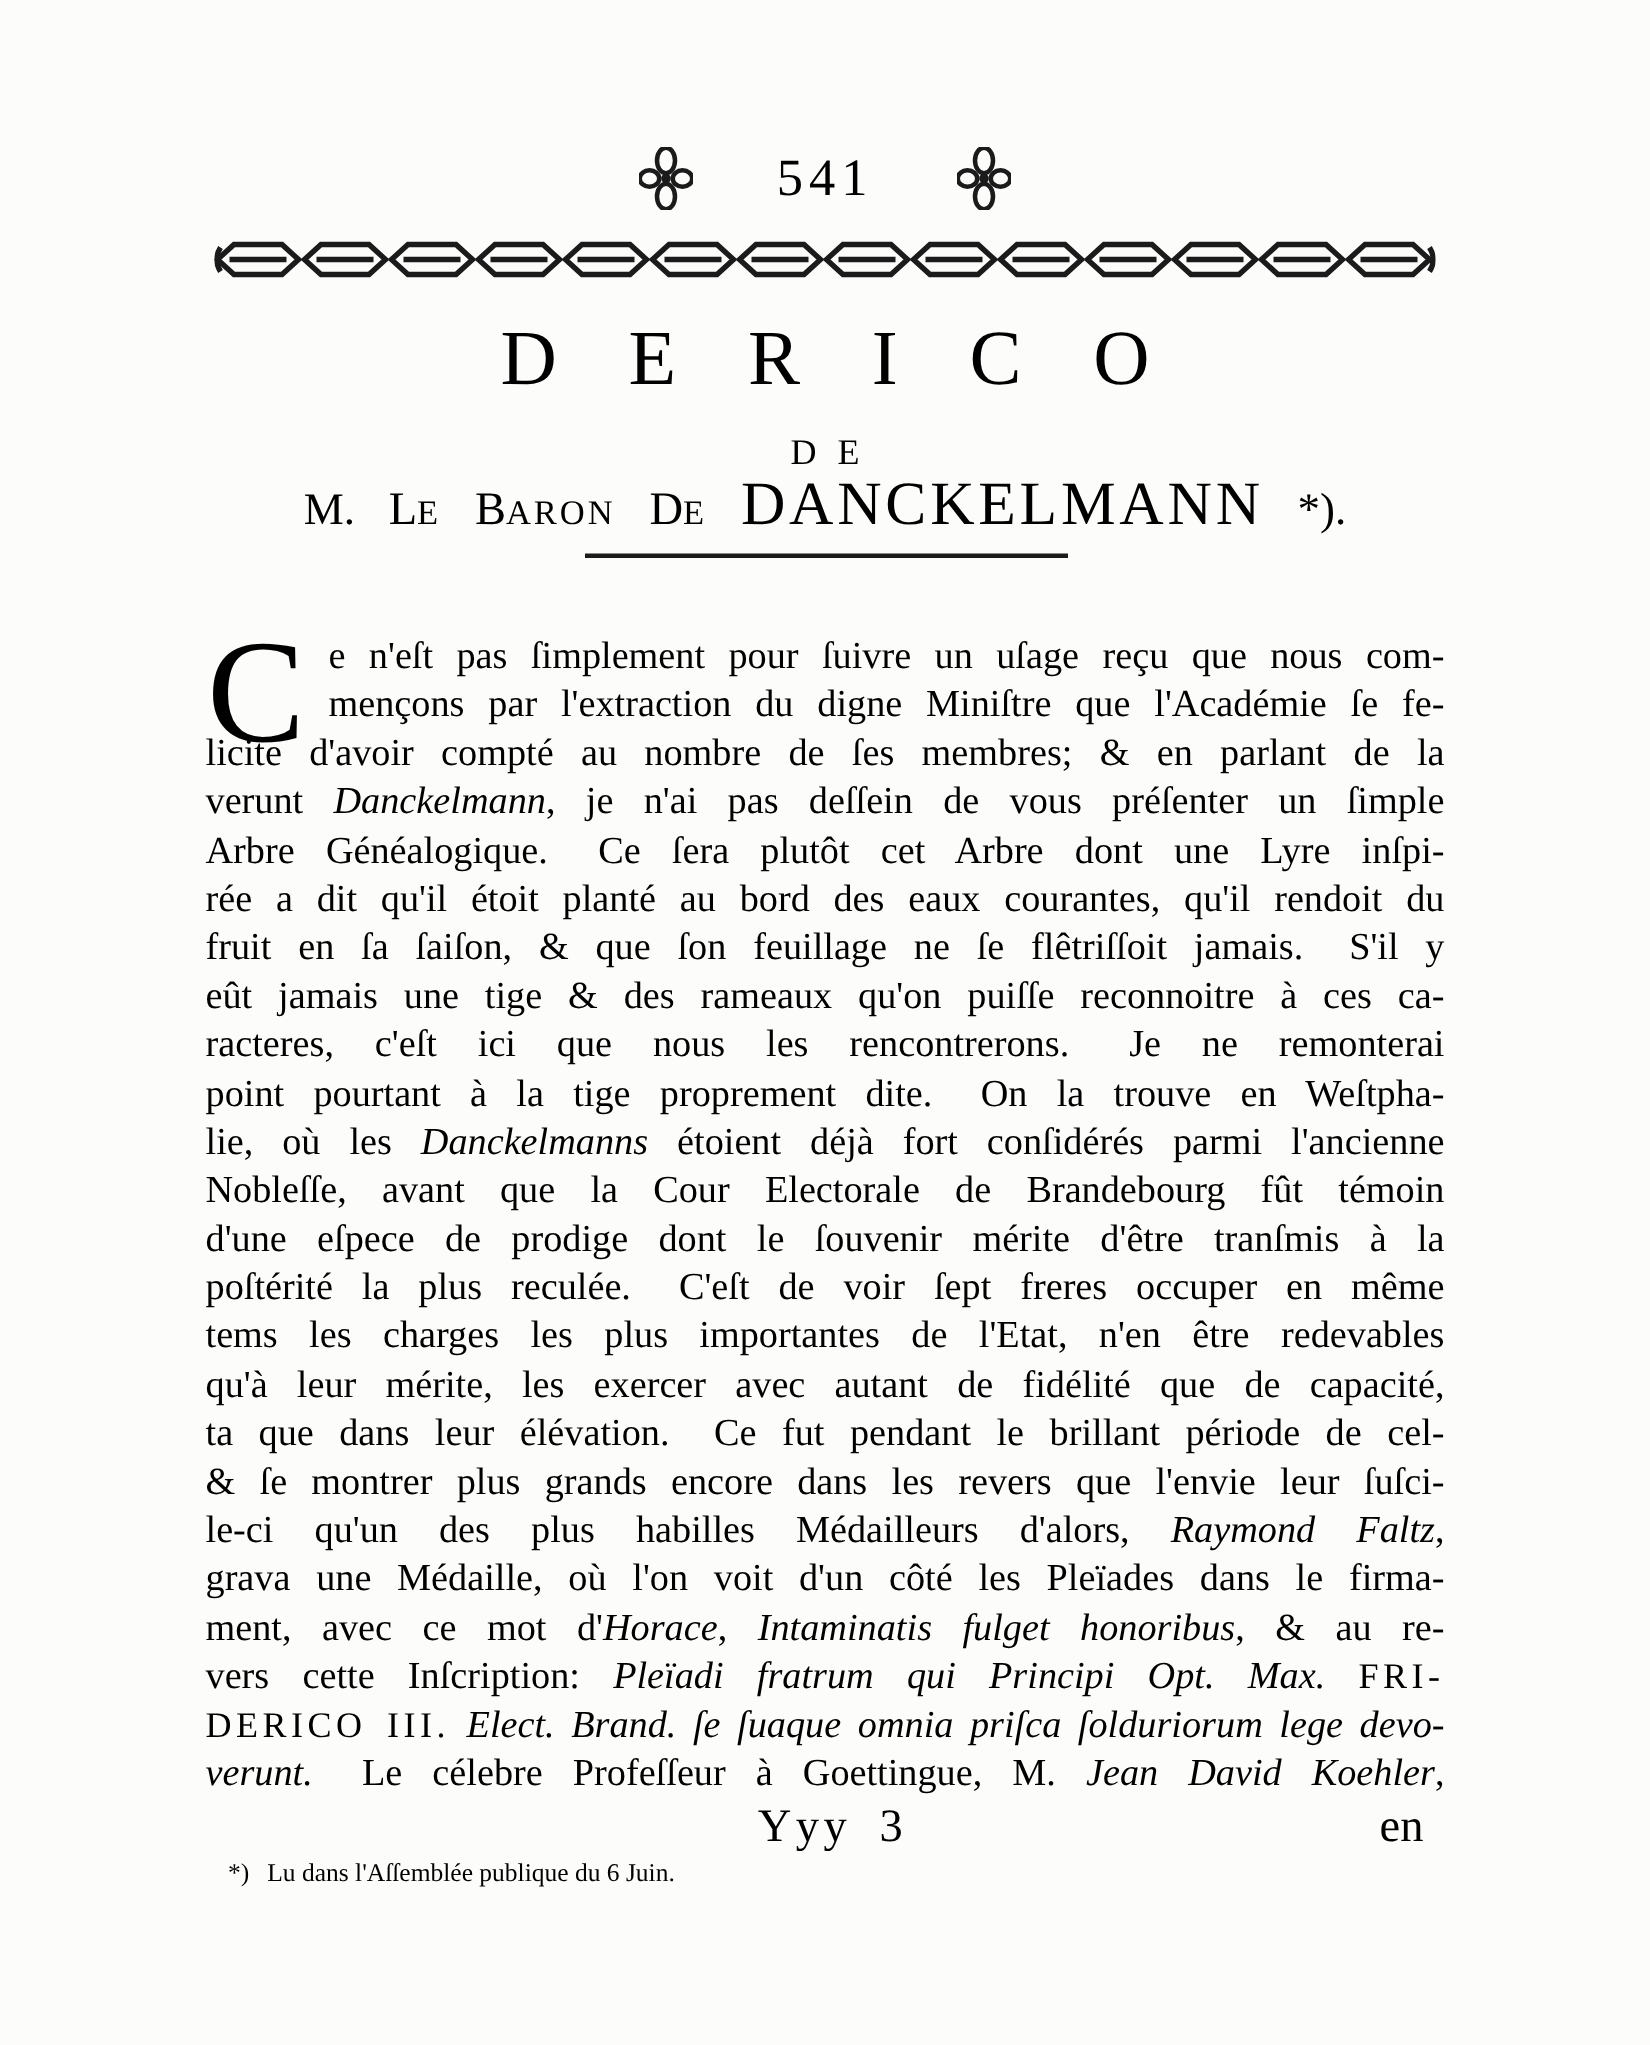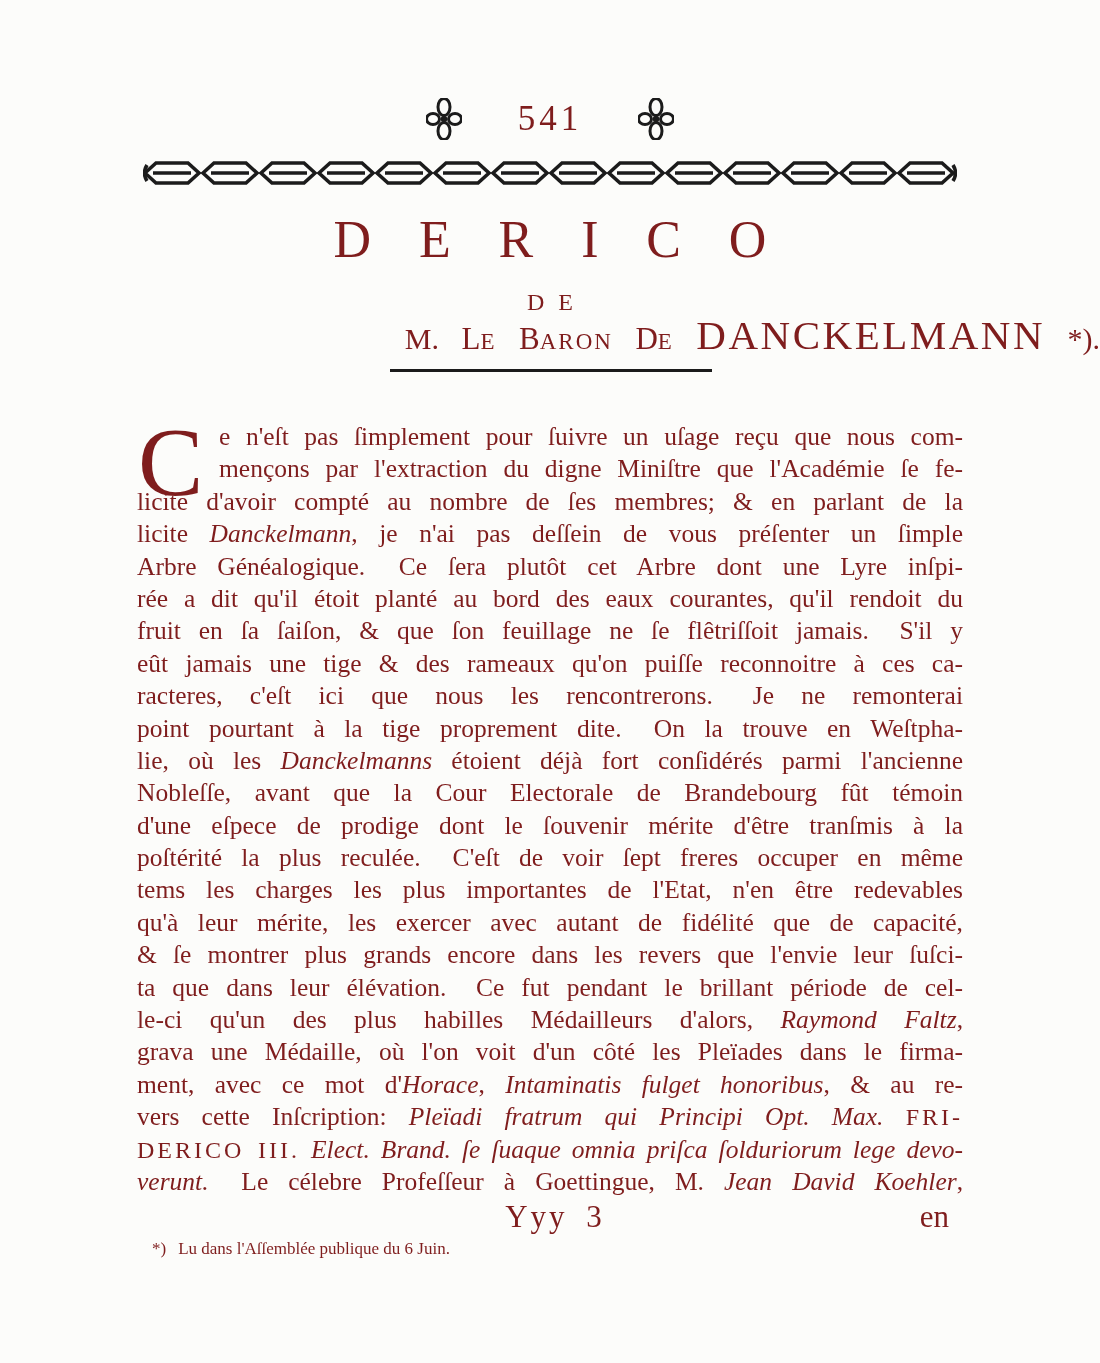--- a/index.html
+++ b/index.html
@@ -1,34 +1,34 @@
 <!DOCTYPE html>
 <html><head>
 <meta charset="utf-8">
 <style>
   html,body{margin:0;padding:0;background:#e8e8e4;}
   .page{
     position:relative;width:1100px;height:1363px;margin:0 auto;
-    background:#fcfcfa;color:#7f1d1d;
+    background:#fcfcfa;color:#000000;
     font-family:"Liberation Serif","DejaVu Serif",serif;
     overflow:hidden;
   }
   
   .header-line{position:absolute;top:98px;left:0;width:100%;
     display:flex;justify-content:center;align-items:center;gap:56px;}
   .page-number{font-size:35px;letter-spacing:4px;}
   .ornament svg{display:block;}
   
   .braid{position:absolute;top:159px;left:143px;}
   
   .title-main{position:absolute;top:210px;left:0;width:100%;text-align:center;
     font-size:52px;letter-spacing:0.92em;text-indent:0.92em;}
   .title-de{position:absolute;top:289px;left:0;width:100%;text-align:center;
     font-size:24px;letter-spacing:14px;text-indent:14px;}
-  .title-byline{position:absolute;top:311px;left:0;width:100%;text-align:right;
+  .title-byline{position:absolute;top:311px;left:0;width:100%;text-align:center;
     font-size:30px;word-spacing:15px;white-space:nowrap;}
   .title-byline .name{font-size:41px;letter-spacing:2.5px;}
   .csc-big{font-size:31px;}
   .csc-small{font-size:23px;letter-spacing:2px;}
   .title-rule{position:absolute;top:369px;left:390px;width:322px;height:3px;background:#1b1b1b;}
   
   .body-text{position:absolute;top:421px;left:137px;width:826px;
     font-size:25.5px;line-height:32.4px;}
   .bline{height:32.4px;text-align:justify;text-align-last:justify;overflow:visible;}
   .bline.indent{padding-left:82px;}
@@ -100,35 +100,35 @@
   <div class="title-main">DERICO</div>
   <div class="title-de">DE</div>
   <div class="title-byline"><span>M. </span><span class="csc-big">L</span><span class="csc-small">E</span> <span class="csc-big">B</span><span class="csc-small">ARON</span> <span class="csc-big">D</span><span class="csc-small">E</span><span> </span><span class="name">DANCKELMANN</span><span> *).</span></div>
   <div class="title-rule"></div>
 
   <div class="drop-cap">C</div>
   <div class="body-text">
       <div class="bline indent"><span>e n'eſt pas ſimplement pour ſuivre un uſage reçu que nous com-</span></div>
       <div class="bline indent"><span>mençons par l'extraction du digne Miniſtre que l'Académie ſe fe-</span></div>
       <div class="bline"><span>licite d'avoir compté au nombre de ſes membres; &amp; en parlant de la</span></div>
-      <div class="bline"><span>licite </span><span class="i">Danckelmann</span><span>, je n'ai pas deſſein de vous préſenter un ſimple</span></div>
+      <div class="bline"><span>verunt </span><span class="i">Danckelmann</span><span>, je n'ai pas deſſein de vous préſenter un ſimple</span></div>
       <div class="bline"><span>Arbre Généalogique.  Ce ſera plutôt cet Arbre dont une Lyre inſpi-</span></div>
       <div class="bline"><span>rée a dit qu'il étoit planté au bord des eaux courantes, qu'il rendoit du</span></div>
       <div class="bline"><span>fruit en ſa ſaiſon, &amp; que ſon feuillage ne ſe flêtriſſoit jamais.  S'il y</span></div>
       <div class="bline"><span>eût jamais une tige &amp; des rameaux qu'on puiſſe reconnoitre à ces ca-</span></div>
       <div class="bline"><span>racteres, c'eſt ici que nous les rencontrerons.  Je ne remonterai</span></div>
       <div class="bline"><span>point pourtant à la tige proprement dite.  On la trouve en Weſtpha-</span></div>
       <div class="bline"><span>lie, où les </span><span class="i">Danckelmanns</span><span> étoient déjà fort conſidérés parmi l'ancienne</span></div>
       <div class="bline"><span>Nobleſſe, avant que la Cour Electorale de Brandebourg fût témoin</span></div>
       <div class="bline"><span>d'une eſpece de prodige dont le ſouvenir mérite d'être tranſmis à la</span></div>
       <div class="bline"><span>poſtérité la plus reculée.  C'eſt de voir ſept freres occuper en même</span></div>
       <div class="bline"><span>tems les charges les plus importantes de l'Etat, n'en être redevables</span></div>
       <div class="bline"><span>qu'à leur mérite, les exercer avec autant de fidélité que de capacité,</span></div>
+      <div class="bline"><span>ta que dans leur élévation.  Ce fut pendant le brillant période de cel-</span></div>
       <div class="bline"><span>&amp; ſe montrer plus grands encore dans les revers que l'envie leur ſuſci-</span></div>
-      <div class="bline"><span>ta que dans leur élévation.  Ce fut pendant le brillant période de cel-</span></div>
       <div class="bline"><span>le-ci qu'un des plus habilles Médailleurs d'alors, </span><span class="i">Raymond Faltz</span><span>,</span></div>
       <div class="bline"><span>grava une Médaille, où l'on voit d'un côté les Pleïades dans le firma-</span></div>
       <div class="bline"><span>ment, avec ce mot d'</span><span class="i">Horace</span><span>, </span><span class="i">Intaminatis fulget honoribus</span><span>, &amp; au re-</span></div>
       <div class="bline"><span>vers cette Inſcription: </span><span class="i">Pleïadi fratrum qui Principi Opt. Max.</span><span> </span><span class="sc">FRI-</span></div>
       <div class="bline"><span class="sc">DERICO III.</span><span> </span><span class="i">Elect. Brand. ſe ſuaque omnia priſca ſolduriorum lege devo-</span></div>
       <div class="bline"><span class="i">verunt.</span><span>  Le célebre Profeſſeur à Goettingue, M. </span><span class="i">Jean David Koehler</span><span>,</span></div>
     </div>
 
   <div class="catch-row">
     <span class="signature">Yyy 3</span>

